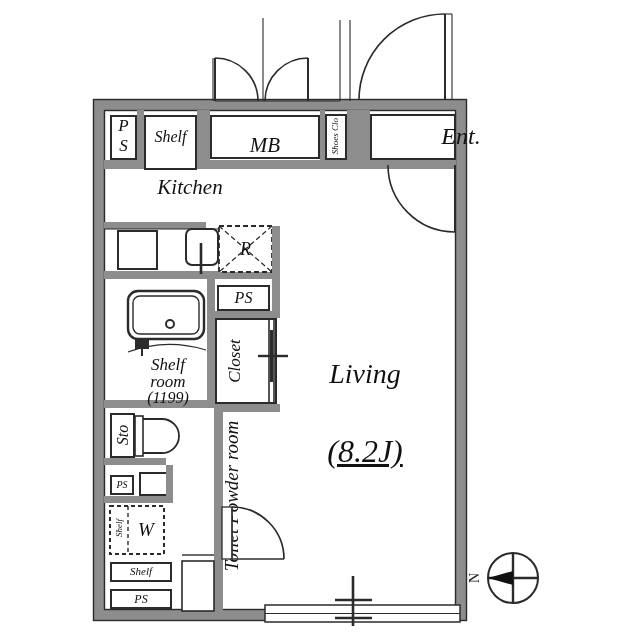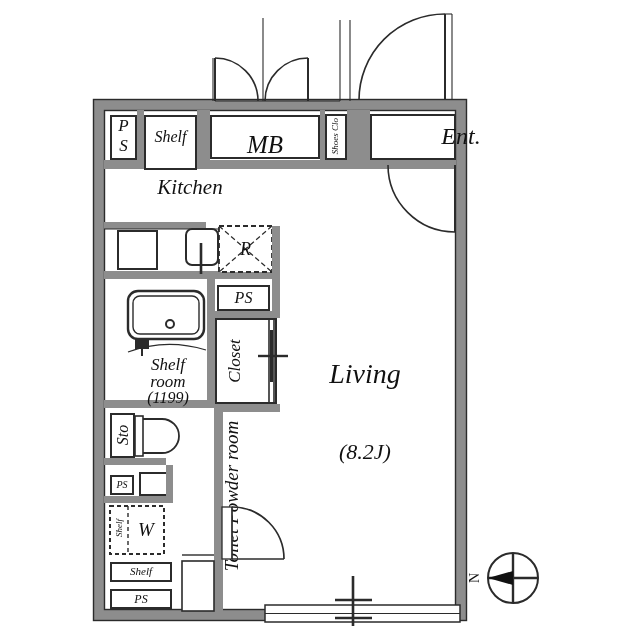--- a/index.html
+++ b/index.html
@@ -35,21 +35,21 @@
   <div class="lbl" style="left:110px;top:115px;width:27px;height:22px;font-size:17px;">P</div>
   <div class="lbl" style="left:110px;top:135px;width:27px;height:22px;font-size:17px;">S</div>
   <div class="wall" style="left:137px;top:110px;width:7px;height:55px;"></div>
 
   <div class="box" style="left:144px;top:115px;width:53px;height:55px;"></div>
   <div class="lbl" style="left:144px;top:125px;width:53px;height:24px;font-size:16px;">Shelf</div>
 
   <div class="wall" style="left:197px;top:110px;width:13px;height:52px;"></div>
 
   <div class="box" style="left:210px;top:115px;width:110px;height:44px;"></div>
-  <div class="lbl" style="left:210px;top:115px;width:110px;height:60px;font-size:25px;border-radius:16px;">MB</div>
+  <div class="lbl" style="left:210px;top:115px;width:110px;height:60px;font-size:21px;border-radius:16px;">MB</div>
 
   <div class="wall" style="left:320px;top:110px;width:5px;height:50px;"></div>
 
   <div class="box" style="left:325px;top:114px;width:22px;height:46px;"></div>
   <div class="lbl rot" style="left:316px;top:126px;width:40px;height:20px;font-size:9px;">Shoes Clo</div>
 
   <div class="box" style="left:370px;top:114px;width:86px;height:46px;"></div>
   <div class="lbl" style="left:370px;top:114px;width:86px;height:46px;font-size:24px;padding-left:48px;">Ent.</div>
 
   <div class="wall" style="left:347px;top:110px;width:23px;height:51px;"></div>
@@ -175,21 +175,21 @@
   </svg>
 
   <svg class="ov" viewBox="0 0 640 640">
     <rect x="222" y="507" width="10" height="52" fill="#fff" stroke="#2b2b2b" stroke-width="1.3"></rect>
     <path d="M232,507 A52,52 0 0 1 284,559" fill="none" stroke="#2b2b2b" stroke-width="1.7"></path>
     <line x1="232" y1="559" x2="284" y2="559" stroke="#2b2b2b" stroke-width="1.5"></line>
     <line x1="232" y1="507" x2="232" y2="559" stroke="#2b2b2b" stroke-width="1.2"></line>
   </svg>
 
   <div class="lbl" style="left:300px;top:358px;width:130px;height:32px;font-size:28px;font-style:italic;">Living</div>
-  <div class="lbl" style="left:300px;top:437px;width:130px;height:30px;font-size:22px;">(8.2J)</div>
+  <div class="lbl" style="left:300px;top:437px;width:130px;height:30px;font-size:32px;text-decoration:underline;">(8.2J)</div>
 
   <svg class="ov" viewBox="0 0 640 640">
     <rect x="265" y="605" width="195" height="17" fill="#fff" stroke="#2b2b2b" stroke-width="1.5"></rect>
     <line x1="265" y1="613.5" x2="460" y2="613.5" stroke="#2b2b2b" stroke-width="1.2"></line>
     <line x1="353" y1="576" x2="353" y2="626" stroke="#2b2b2b" stroke-width="2.6"></line>
     <line x1="335" y1="600" x2="372" y2="600" stroke="#2b2b2b" stroke-width="2.6"></line>
     <line x1="335" y1="618" x2="372" y2="618" stroke="#2b2b2b" stroke-width="2.6"></line>
   </svg>
 
   <svg class="ov" viewBox="0 0 640 640">

